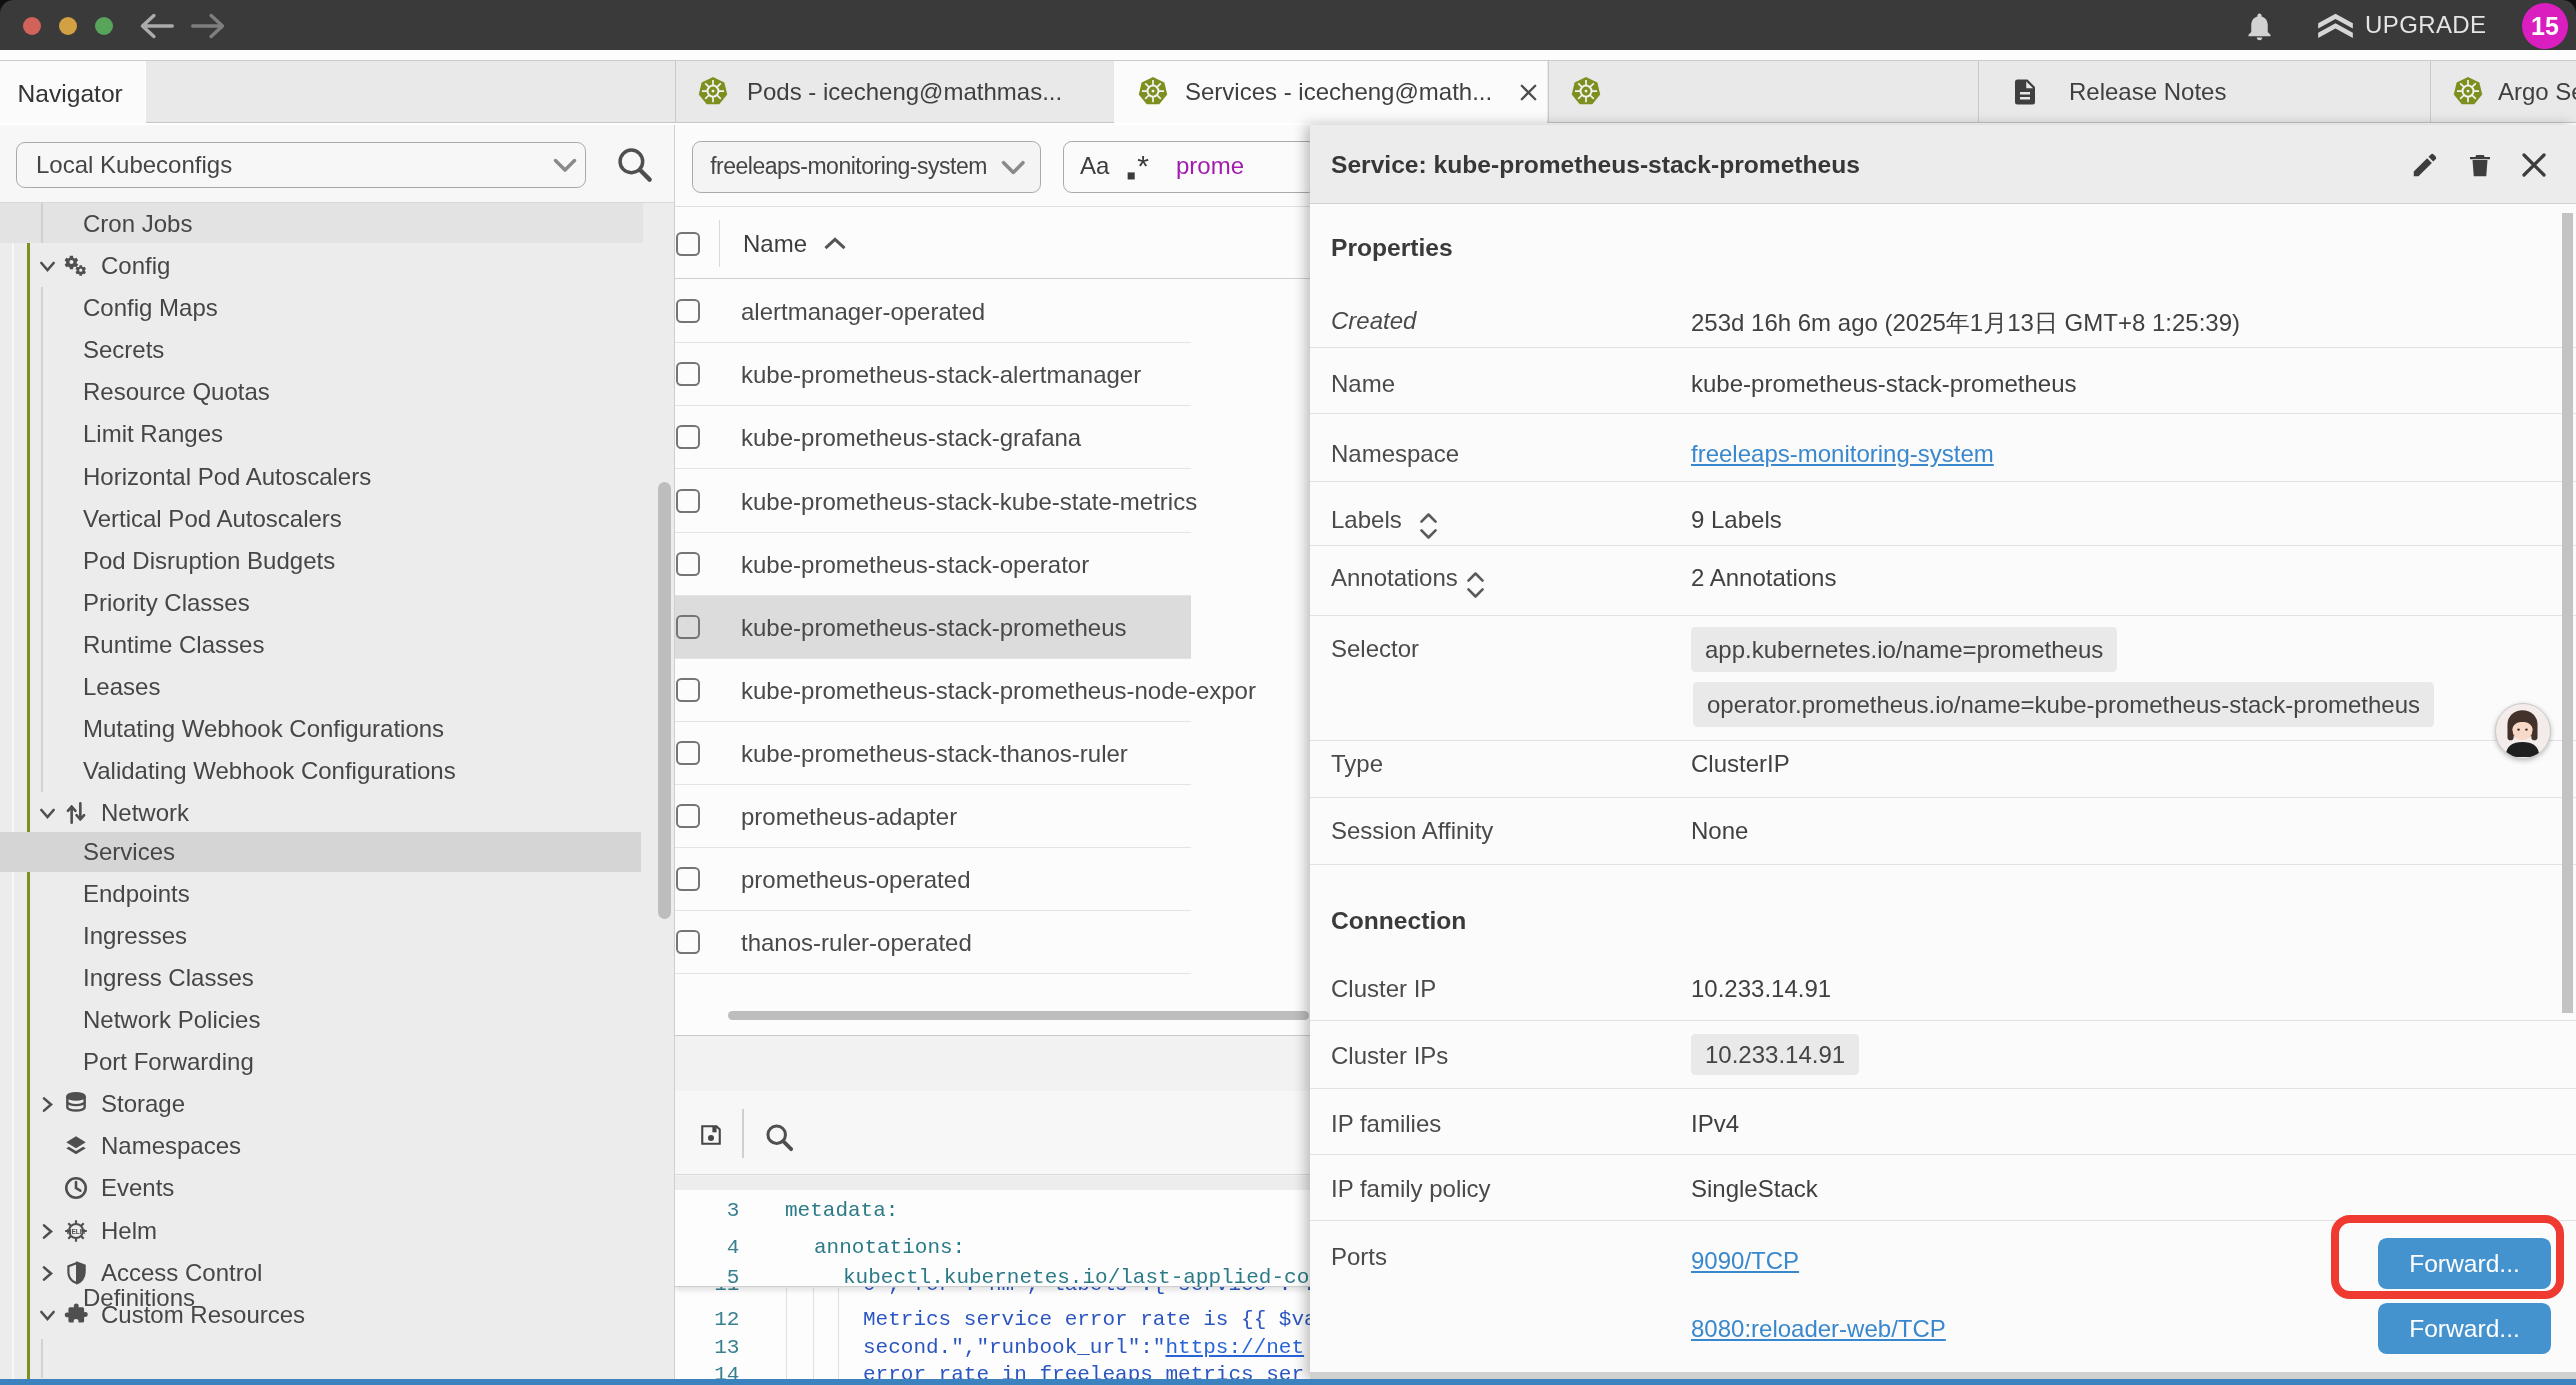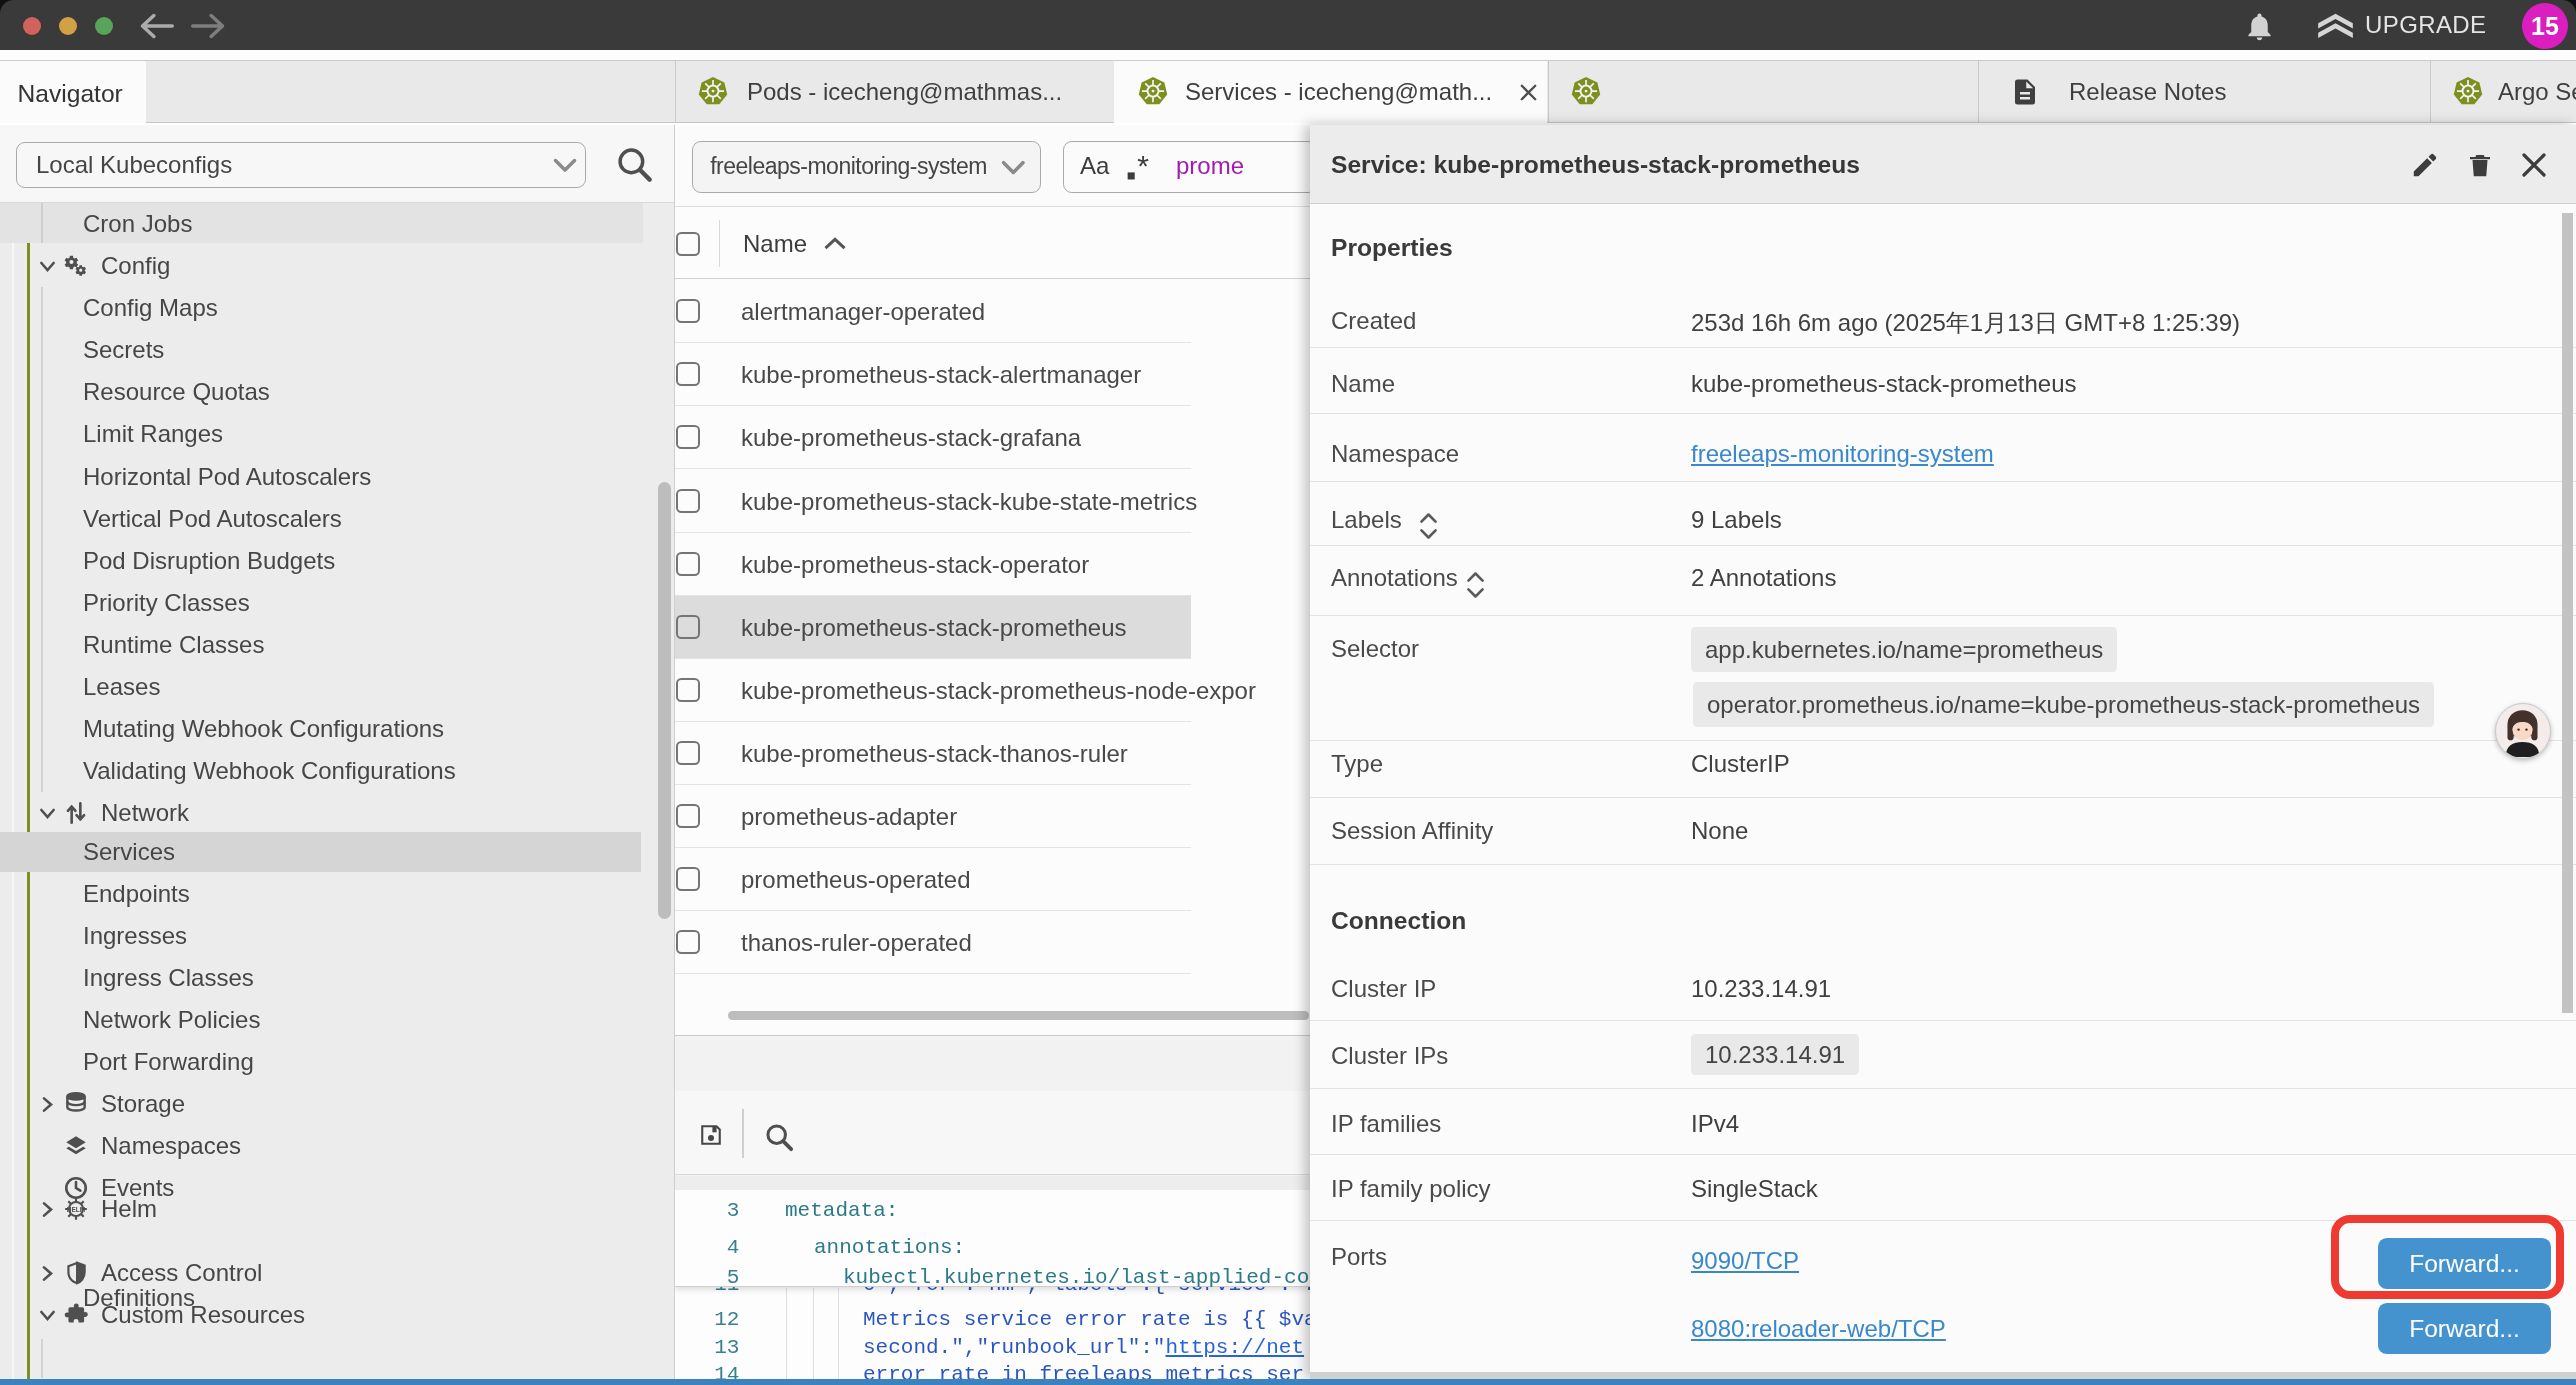--- a/index.html
+++ b/index.html
@@ -279,21 +279,21 @@
         </svg>
       <span class="lbl2">Namespaces</span>
       </div>
     <div class="titem" style="top:964px;">
       <svg class="ticon" viewBox="0 0 24 24">
           <circle cx="12" cy="12" r="9" fill="none" stroke="#4f4f4f" stroke-width="2.4"></circle>
           <path d="M12 6.5 V12 L16 14.5" stroke="#4f4f4f" stroke-width="2.4" fill="none" stroke-linecap="round"></path>
         </svg>
       <span class="lbl2">Events</span>
       </div>
-    <div class="titem" style="top:985px;">
+    <div class="titem" style="top:1007px;">
       <svg class="tchev" viewBox="0 0 24 24">
           <path d="M8 5 L16 12 L8 19" stroke="#4f4f4f" stroke-width="3" fill="none" stroke-linecap="round"></path>
         </svg>
       <svg class="ticon" viewBox="0 0 24 24" style="font-size:27px">
           <g stroke="#4f4f4f" fill="none" stroke-width="1.8">
             <circle cx="12" cy="12" r="6.5"></circle>
             <g stroke-width="2">
               <path d="M12 2v3.5M12 18.5V22M2 12h3.5M18.5 12H22M4.9 4.9l2.5 2.5M16.6 16.6l2.5 2.5M4.9 19.1l2.5-2.5M16.6 7.4l2.5-2.5"></path>
             </g>
           </g>
@@ -447,21 +447,21 @@
       <svg class="abs" style="left:1155px;top:24px;" width="30" height="32" viewBox="0 0 24 24">
         <path fill="#3d3d3d" d="M6 8 H18 L17 21 H7 Z M9 4 H15 L15.7 5.5 H20 V7.4 H4 V5.5 H8.3 Z"></path>
       </svg>
       <svg class="abs" style="left:1209px;top:24.6px;" width="30" height="30" viewBox="0 0 24 24">
         <path d="M4 4 L20 20 M20 4 L4 20" stroke="#3d3d3d" stroke-width="2.6" fill="none" stroke-linecap="round"></path>
       </svg>
     </div>
     <div id="drawer-body">
       <div class="abs" style="left:21px;top:109px;font-size:24.6px;font-weight:bold;color:#3a3a3a;">Properties</div>
 
-      <div class="drow-lbl" style="top:182px;">Created</div>
+      <div class="drow-lbl" style="top:182px;font-style:italic;">Created</div>
       <div class="drow-val" style="top:182px;">253d 16h 6m ago (2025年1月13日 GMT+8 1:25:39)</div>
       <div class="dsep" style="top:222px;"></div>
 
       <div class="drow-lbl" style="top:245px;">Name</div>
       <div class="drow-val" style="top:245px;">kube-prometheus-stack-prometheus</div>
       <div class="dsep" style="top:288px;"></div>
 
       <div class="drow-lbl" style="top:315px;">Namespace</div>
       <div class="drow-val dlink" style="top:315px;">freeleaps-monitoring-system</div>
       <div class="dsep" style="top:356px;"></div>

